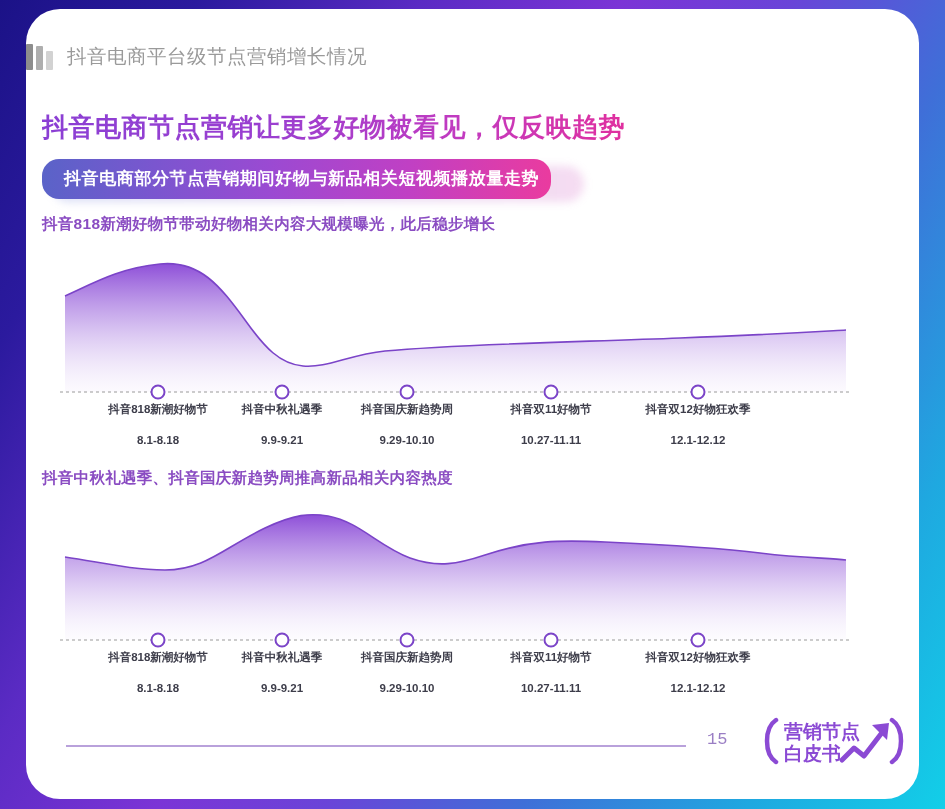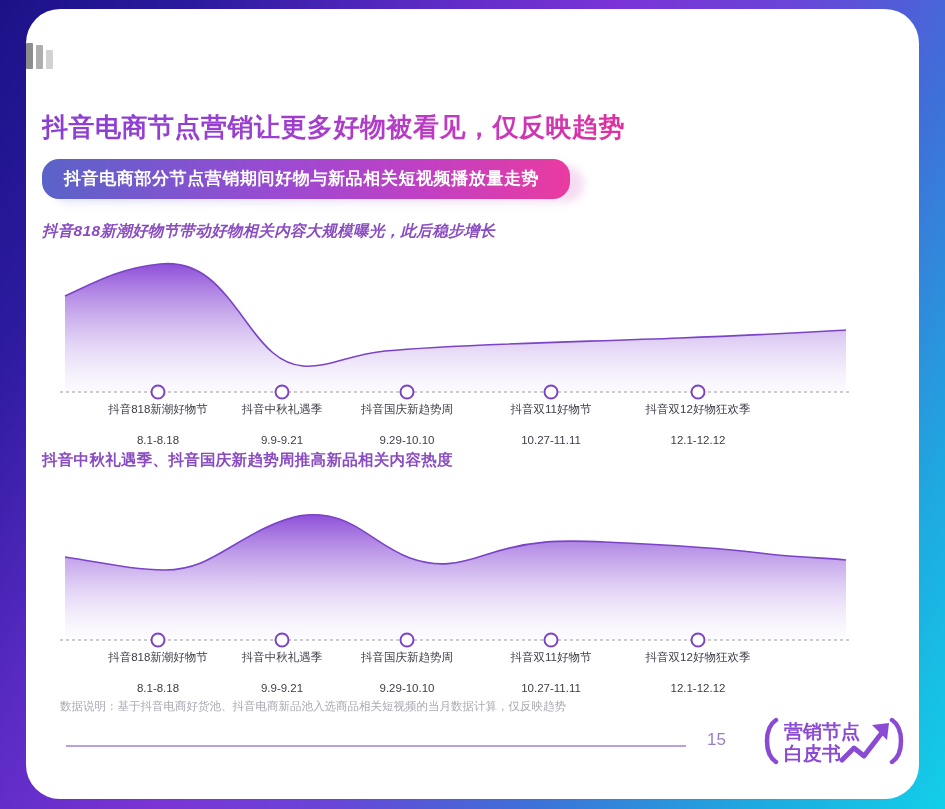--- a/index.html
+++ b/index.html
@@ -54,82 +54,83 @@
   .banner-wrap { position: absolute; left: 42px; top: 159px; }
   .banner-glow {
     position: absolute; left: 9px; top: 7px;
     width: 533px; height: 36px; border-radius: 18px;
     background: linear-gradient(90deg, rgba(90,110,215,.22), rgba(200,60,180,.18));
     filter: blur(4px);
   }
   .banner {
     position: relative;
     display: inline-block;
-    padding: 8px 31px 9px 22px;
+    padding: 8px 12px 9px 22px;
     border-radius: 17px;
     background: linear-gradient(90deg, #5a63c8 0%, #7a56cf 22%, #9b4ad2 45%,
                                 #c040c4 72%, #ea3b9f 100%);
     color: #ffffff; font-size: 17px; font-weight: bold; letter-spacing: .6px;
     white-space: nowrap;
     text-align: right;
   }
 
   
   .chart-caption {
     position: absolute; left: 42px;
     font-size: 15.5px; font-weight: bold; color: #8a4cc2; letter-spacing: .3px;
     white-space: nowrap;
   }
-  #cap1 { top: 221px; font-style: italic; }
-  #cap2 { top: 450px; }
+  #cap1 { top: 214px; }
+  #cap2 { top: 468px; }
 
   .chart-block { position: absolute; left: 60px; width: 790px; }
   #chart1 { top: 252px; height: 192px; }
   #chart2 { top: 500px; height: 192px; }
 
   .chart-svg { display: block; width: 790px; height: 148px; }
 
   .axis-labels {
-    position: relative; width: 790px; height: 42px; margin-top: 2px;
+    position: relative; width: 790px; height: 42px; margin-top: 2px; font-weight: bold;
   }
   .axis-label {
     position: absolute; transform: translateX(-50%);
     text-align: center; white-space: nowrap;
     font-size: 11.5px; color: #3d3d4a; line-height: 15px;
   }
   .axis-label .l2 { display: block; margin-top: 16px; }
 
   
   .footnotes { position: absolute; left: 60px; top: 696px; }
   .footnote {
     font-size: 11.5px; color: #a9a9b4; line-height: 21px; white-space: nowrap;
   }
   .footer-rule {
     position: absolute; left: 66px; top: 745px;
     width: 620px; height: 1.6px; background: #a281cf; opacity: .75;
   }
   .page-number {
     position: absolute; left: 707px; top: 730px;
-    font-size: 17px; color: #9a7ec4;
+    font-size: 17px; color: #9a7ec4; font-family: Liberation Mono, monospace;
   }
 
   
   .logo { position: absolute; left: 758px; top: 712px; }
 </style>
 </head>
 <body>
 
 <div class="page-card"></div>
 
 <div class="header">
   <span class="bars-icon">
     <i></i>
       <i></i>
       <i></i>
   </span>
+  <span class="header-title">抖音电商平台级节点营销增长情况</span>
 </div>
 
 <div class="main-title">抖音电商节点营销让更多好物被看见，仅反映趋势</div>
 
 <div class="banner-wrap">
   <div class="banner-glow"></div>
   <div class="banner">抖音电商部分节点营销期间好物与新品相关短视频播放量走势</div>
 </div>
 
 <div class="chart-caption" id="cap1">抖音818新潮好物节带动好物相关内容大规模曝光，此后稳步增长</div>
@@ -230,21 +231,20 @@
       <span class="l2">10.27-11.11</span>
     </div>
     <div class="axis-label" style="left:638px">
       <span>抖音双12好物狂欢季</span>
       <span class="l2">12.1-12.12</span>
     </div>
   </div>
 </div>
 
 <div class="footnotes">
-  <div class="footnote">数据说明：基于抖音电商好货池、抖音电商新品池入选商品相关短视频的当月数据计算，仅反映趋势</div>
 </div>
 <div class="footer-rule"></div>
 <div class="page-number">15</div>
 
 <svg class="logo" width="152" height="58" viewBox="0 0 152 58">
 
   <path d="M18,8 C6,16 6,42 18,50" fill="none" stroke="#8b4ad4" stroke-width="4.5" stroke-linecap="round"></path>
 
   <path d="M134,8 C146,16 146,42 134,50" fill="none" stroke="#8b4ad4" stroke-width="4.5" stroke-linecap="round"></path>
 

